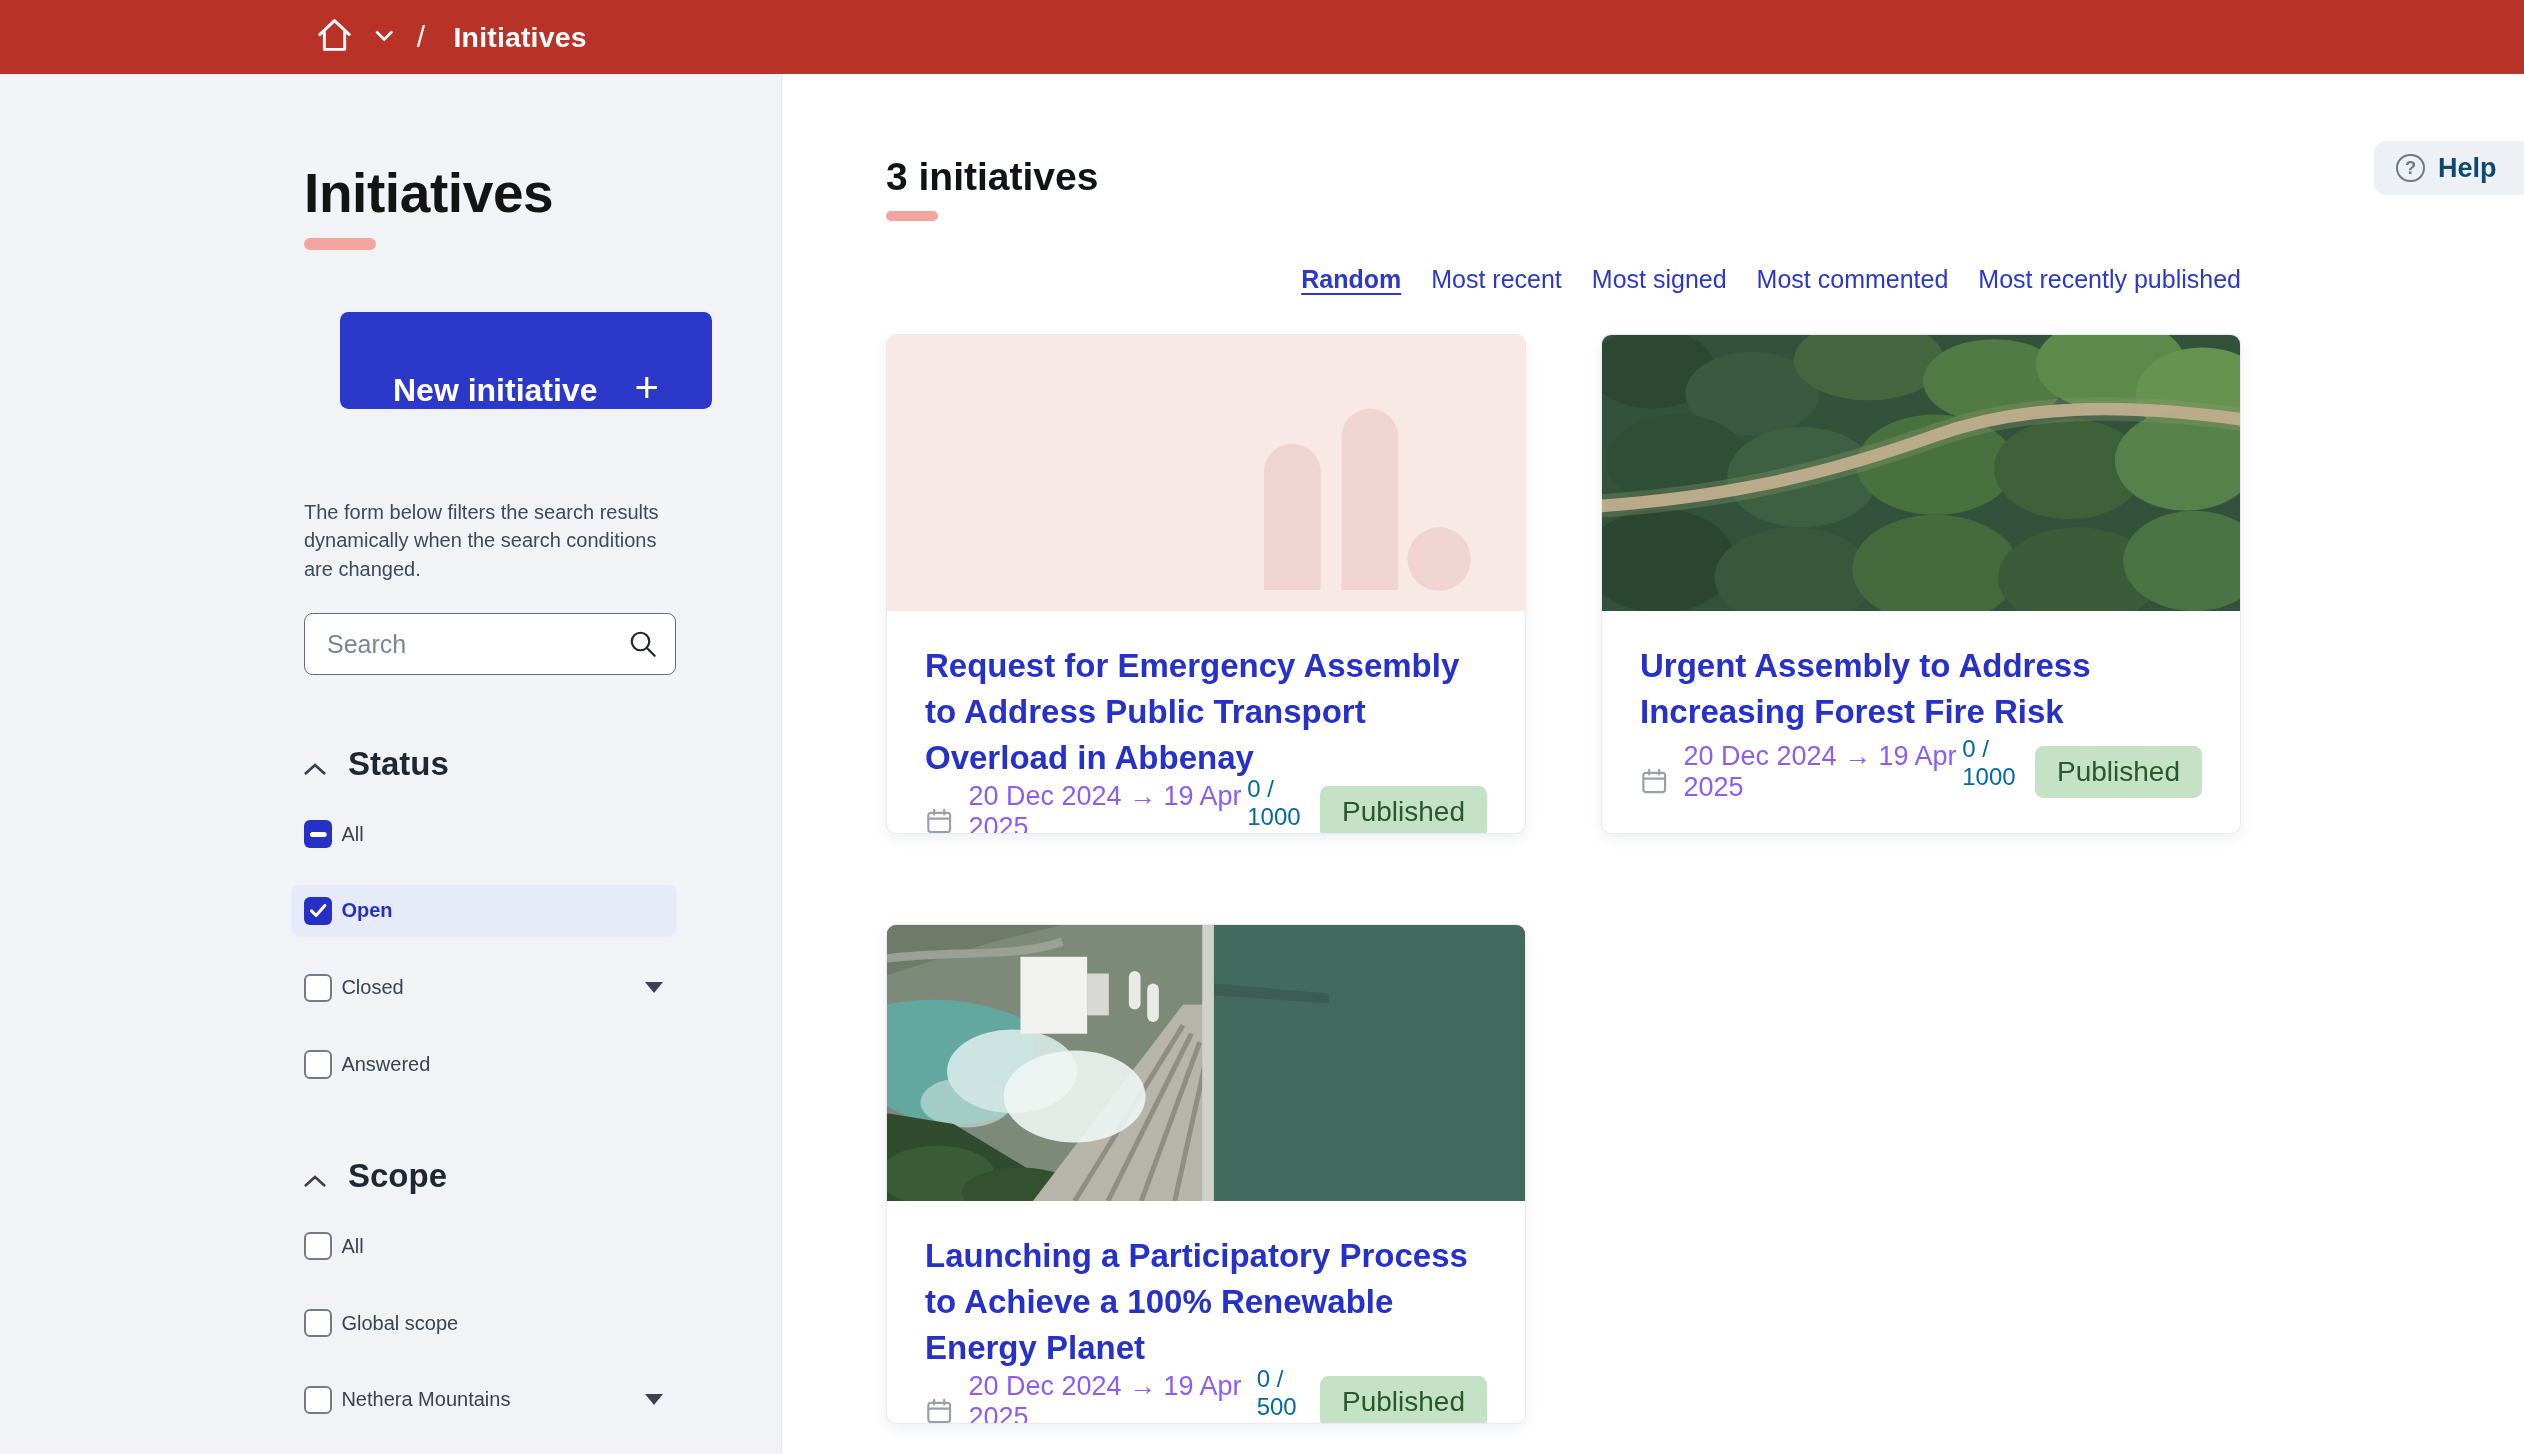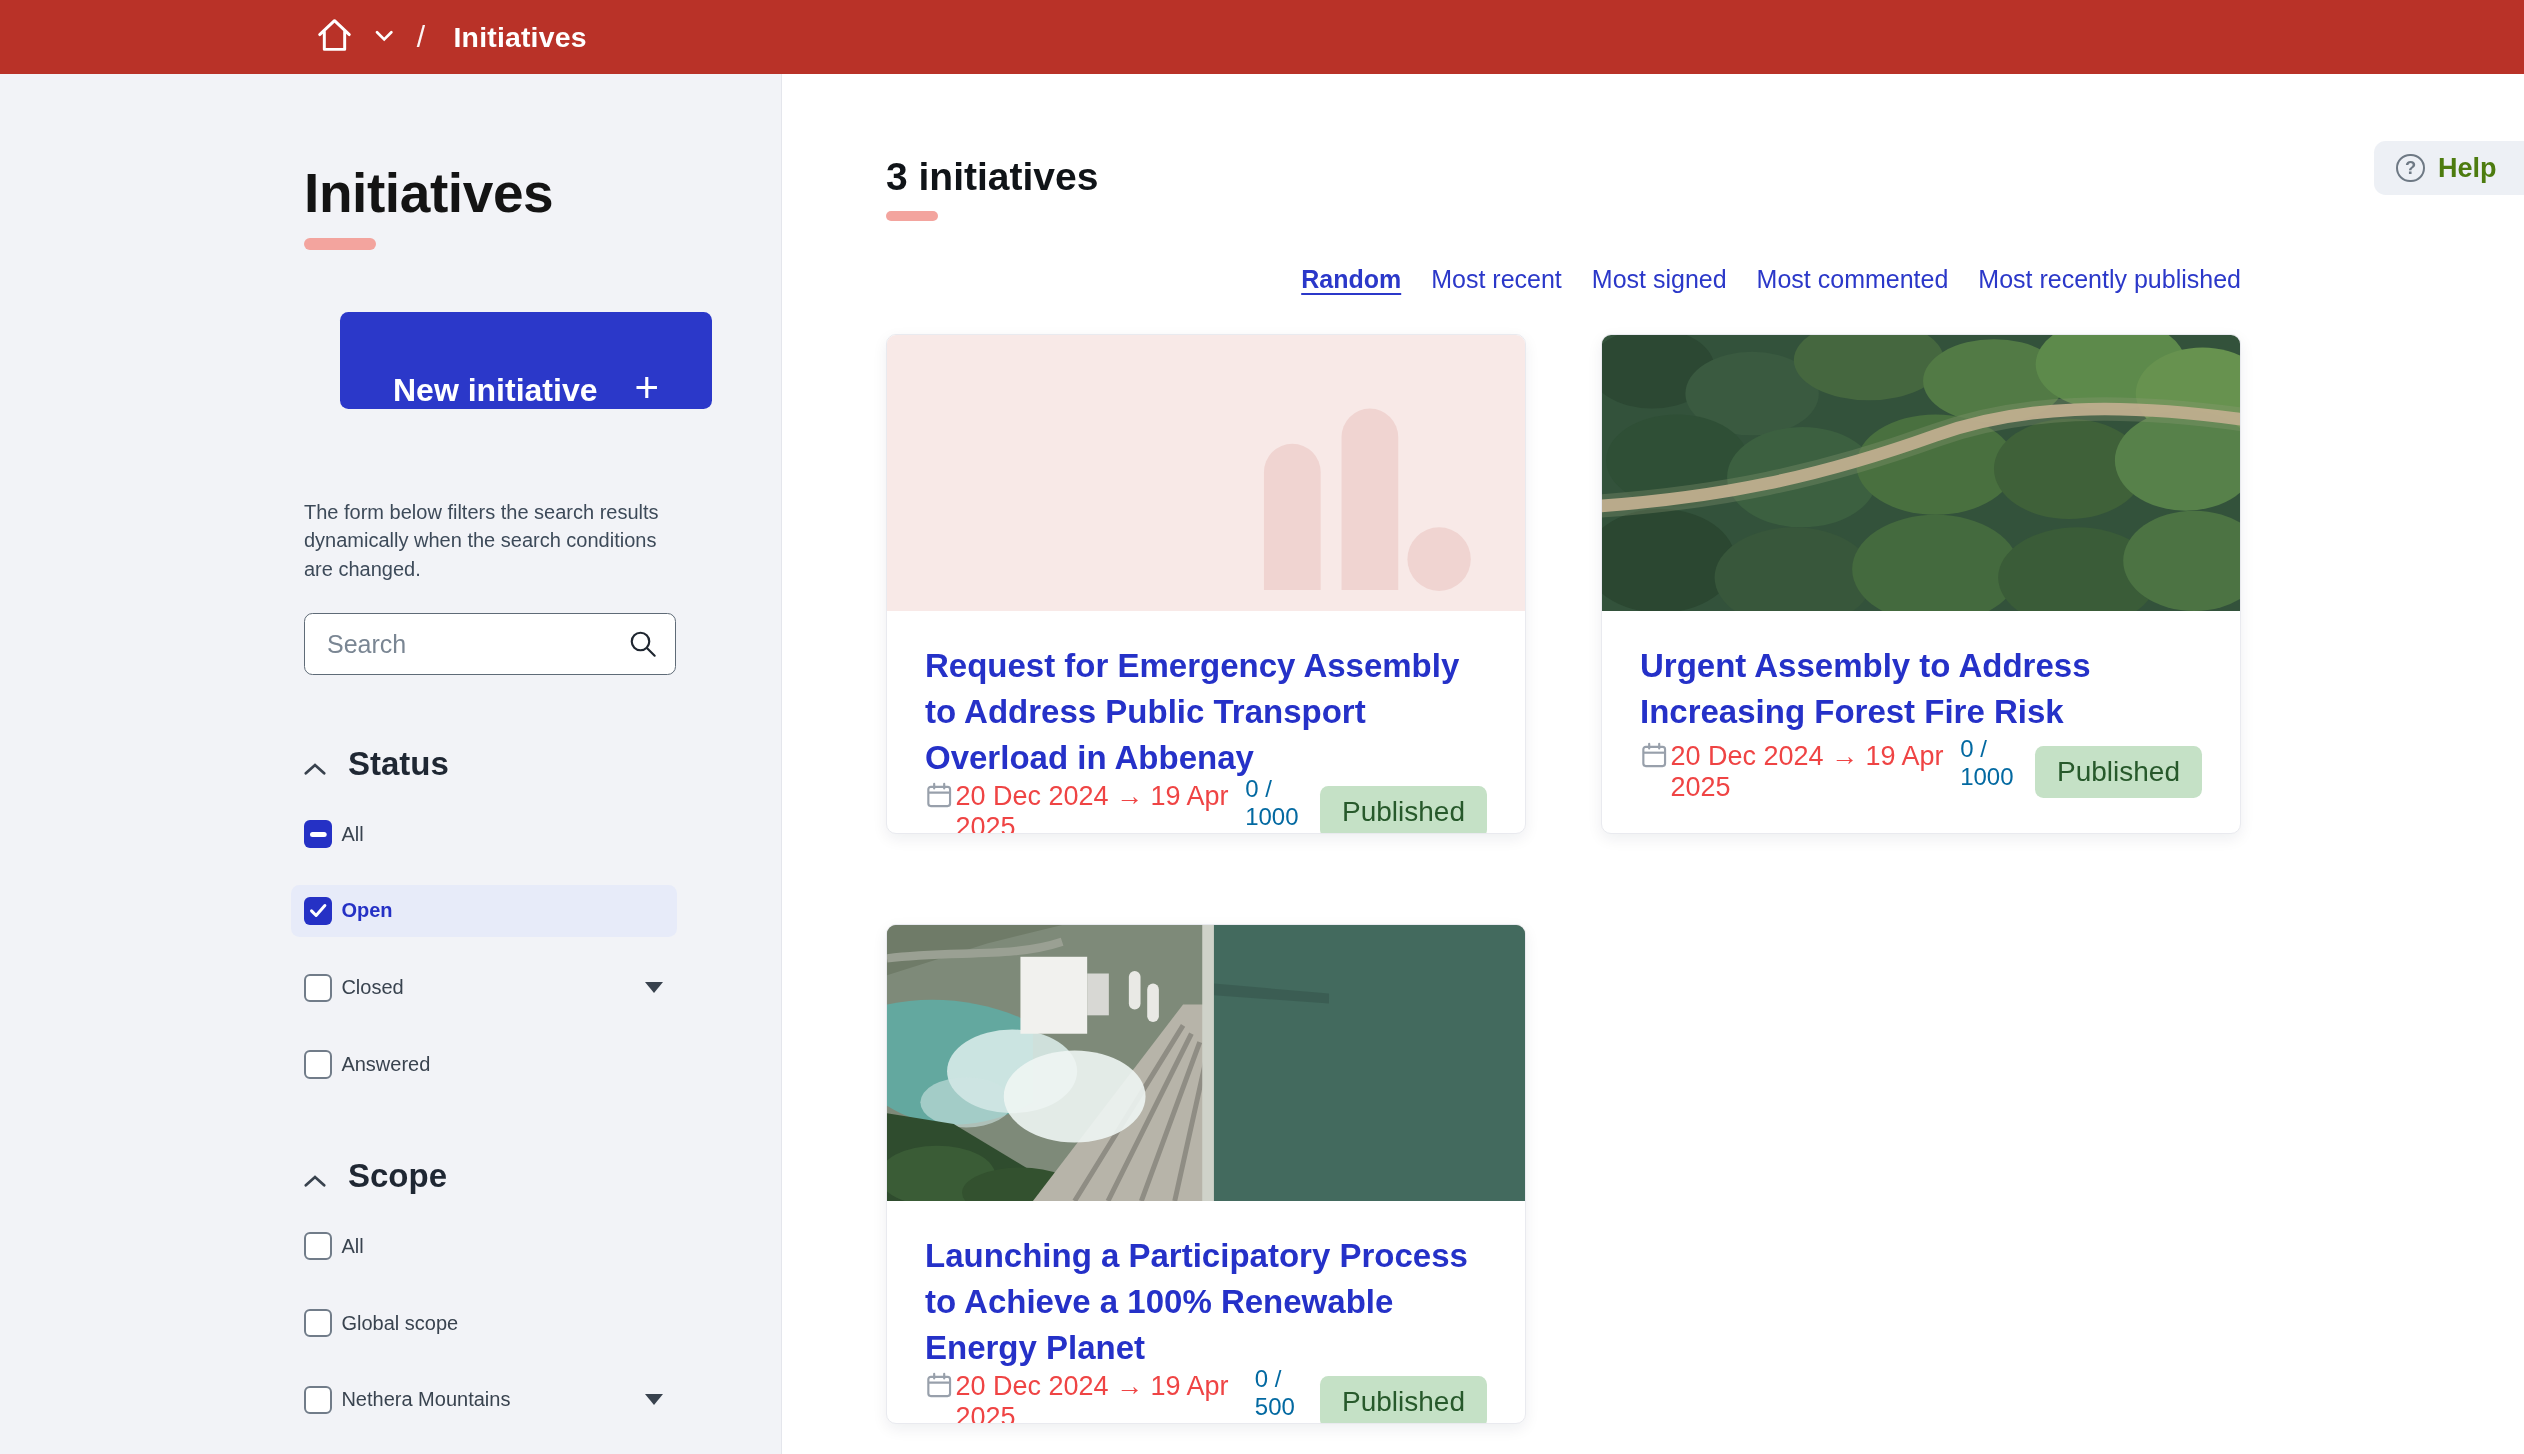--- a/index.html
+++ b/index.html
@@ -47,39 +47,39 @@
   .cbx.checked, .cbx.indet { background:#2531c5; border:none; }
   .caret { margin-left:auto; width:0; height:0; border-left:9.2px solid transparent;
            border-right:9.2px solid transparent; border-top:11px solid #39424e; cursor:pointer; }
 
   
   .help-pill { position:absolute; top:67px; right:0; height:54px; background:#edf0f5;
                border-radius:11.7px 0 0 11.7px; display:flex; align-items:center; gap:13.4px;
                padding:0 28.4px 0 22px; cursor:pointer; }
   .q-ico { width:28.4px; height:28.4px; border:2.1px solid #6e7984; border-radius:50%; color:#6e7984;
            font-size:18.4px; font-weight:700; display:flex; align-items:center; justify-content:center; }
-  .help-pill .lbl { font-size:27px; font-weight:700; color:#4d7c0f; }
+  .help-pill .lbl { font-size:27px; font-weight:700; color:#0c4a6e; }
 
   .h2 { font-size:39px; font-weight:700; color:#101418; }
   .h2-underline { width:52px; height:10px; background:#f3a49e; border-radius:5px; margin-top:11.7px; }
 
   .sort-row { margin-top:44px; width:1355px; display:flex; justify-content:flex-end; gap:30px; }
   .sort-link { font-size:25px; color:#2b38c9; cursor:pointer; }
   .sort-link.active { font-weight:700; text-decoration:underline; text-underline-offset:5px; }
 
   .grid { margin-top:40px; display:grid; grid-template-columns:640px 640px; column-gap:75px; row-gap:90px; }
   .card { width:640px; height:500px; background:#fff; border:1.7px solid #e9eaef; border-radius:10px;
           box-shadow:0 5px 15px rgba(20,30,60,.07); overflow:hidden; display:flex; flex-direction:column;
           cursor:pointer; }
   .card-media { height:276px; flex-shrink:0; }
   .card-media svg { width:100%; height:100%; display:block; }
   .card-body { flex:1; padding:32px 38px 30px; display:flex; flex-direction:column; }
   .card-title { font-size:33px; font-weight:700; color:#2531c8; line-height:46px; }
   .card-footer { margin-top:auto; display:flex; align-items:center; justify-content:space-between; }
-  .date { display:flex; align-items:flex-start; gap:2px; font-size:27px; color:#ef4444; }
+  .date { display:flex; align-items:flex-end; gap:15px; font-size:27px; color:#8b5cf6; }
   .count { font-size:24px; color:#0369a1; position:relative; top:-8.4px; }
   .badge { background:#c5e1c6; color:#27592b; font-weight:400; font-size:28px;
            padding:10px 22px; border-radius:8.4px; }
 </style>
 </head>
 <body>
 
 <header class="topbar">
   <span class="home">
     <span>

